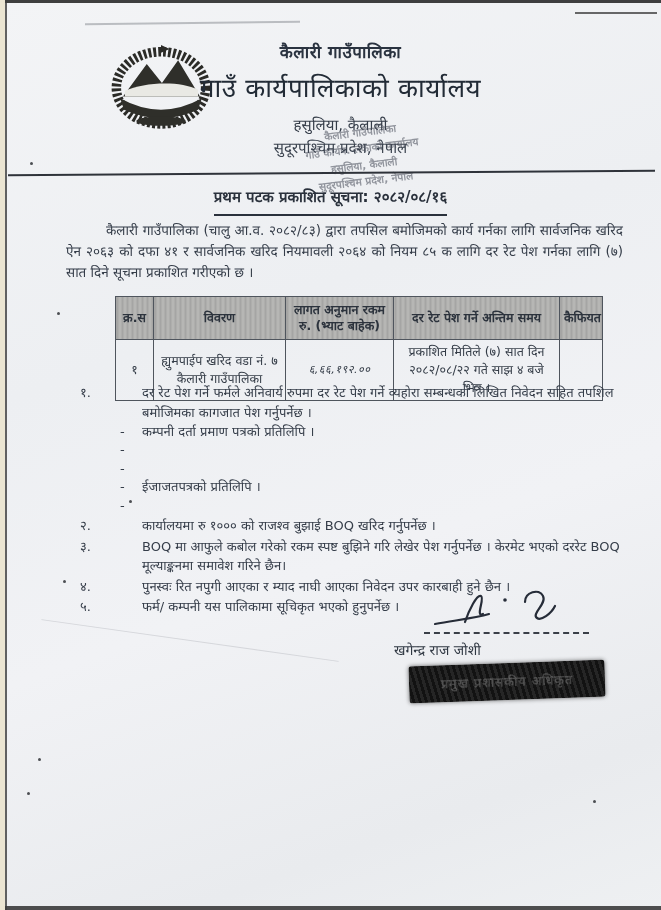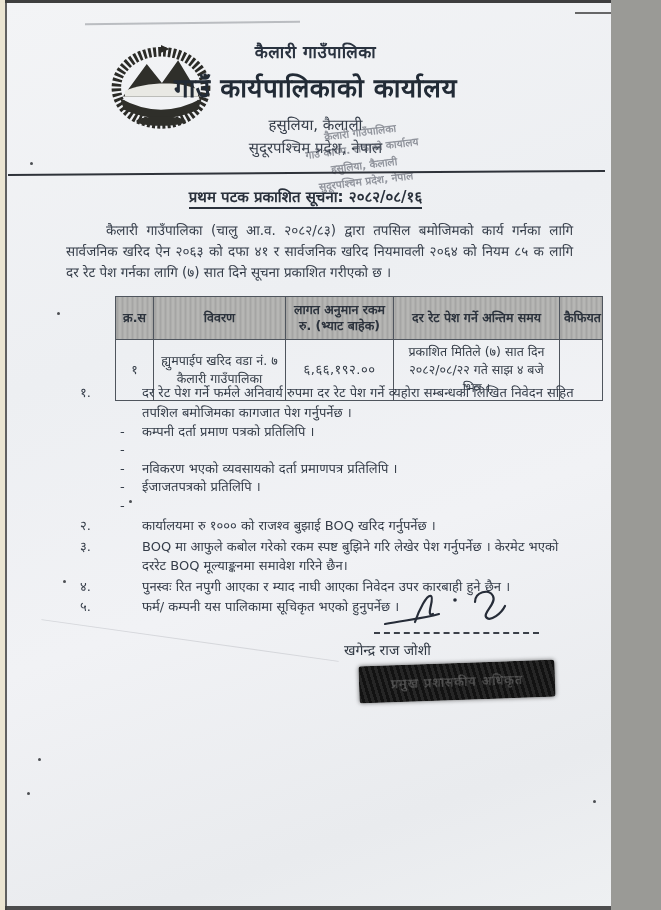--- a/index.html
+++ b/index.html
@@ -1,48 +1,48 @@
 <!DOCTYPE html>
 <html><head>
 <meta charset="utf-8">
 <style>
   html,body{margin:0;padding:0;background:#9a9a96;}
   .sheet{
-    position:relative;width:611px;height:910px;overflow:hidden;
+    position:relative;width:661px;height:910px;overflow:hidden;
     font-family:"DejaVu Sans",sans-serif;color:#39404c;
     background:linear-gradient(160deg,#f3f4f6 0%,#edeff2 35%,#f1f2f5 60%,#e9ebee 85%,#eef0f2 100%);
   }
   
   .edge-top{position:absolute;left:0;top:0;width:100%;height:3px;background:#1e1e1e;opacity:.85;}
   .edge-bottom{position:absolute;left:0;bottom:0;width:100%;height:4px;background:#242424;opacity:.8;}
   .edge-left-cream{position:absolute;left:0;top:0;width:5px;height:100%;background:#ebe5d2;}
   .edge-left-line{position:absolute;left:5px;top:0;width:2px;height:100%;background:#3c3c3c;opacity:.8;}
   .edge-topright-line{position:absolute;left:575px;top:12px;width:82px;height:2px;background:#444;opacity:.8;}
   .crease1{position:absolute;left:85px;top:22px;width:215px;height:2px;background:#8d9096;opacity:.55;transform:rotate(-.6deg);}
   .crease2{position:absolute;left:40px;top:640px;width:300px;height:1px;background:#b9bcc2;opacity:.5;transform:rotate(8deg);}
   .speck{position:absolute;width:3px;height:3px;border-radius:50%;background:#23262b;opacity:.8;}
 
   
   .emblem{position:absolute;left:104px;top:36px;width:114px;height:98px;}
   .hgroup{position:absolute;left:60px;right:40px;top:40px;text-align:center;}
   .muni{font-size:17px;font-weight:bold;color:#2a3340;letter-spacing:.5px;}
-  .office{font-size:26px;font-weight:bold;color:#222b36;margin-top:6px;letter-spacing:.5px;}
+  .office{font-size:26px;font-weight:normal;color:#222b36;margin-top:6px;letter-spacing:.5px;}
   .addr{font-size:15px;margin-top:9px;color:#343c48;}
   .addr2{font-size:15px;margin-top:3px;color:#3a424e;}
   .faint-stamp{
     position:absolute;left:258px;top:124px;width:210px;text-align:center;
     transform:rotate(-7deg);color:#454a57;opacity:.55;font-weight:bold;
     font-size:10.5px;line-height:1.55;pointer-events:none;
   }
   .hr-line{position:absolute;left:8px;right:6px;top:172px;height:2px;background:#2f333a;transform:rotate(-.4deg);}
   .notice-title{
     position:absolute;left:0;right:0;top:186px;text-align:center;
     font-size:15px;font-weight:bold;color:#2a313c;
   }
-  .notice-title span{border-bottom:2px solid #2a313c;padding-bottom:1px;}
+  .notice-title span{border-bottom:2px solid #2a313c;padding-bottom:8px;}
 
   
   .intro{
     position:absolute;left:66px;right:38px;top:220px;
     font-size:13.5px;line-height:1.55;text-align:justify;text-indent:40px;color:#353d49;
   }
 
   
   table.notice{
     position:absolute;left:115px;top:296px;border-collapse:collapse;
@@ -50,21 +50,21 @@
   }
   table.notice th,table.notice td{border:1.4px solid #4f555d;text-align:center;vertical-align:middle;padding:3px 4px;}
   table.notice th{
     background:
       repeating-linear-gradient(90deg,rgba(0,0,0,.07) 0 2px,rgba(255,255,255,.05) 2px 5px),
       #b2b2b0;
     font-weight:bold;color:#2c333d;height:36px;font-size:12.5px;line-height:1.3;
   }
   table.notice td{height:48px;line-height:1.45;}
   .c-sn{width:38px;} .c-desc{width:132px;} .c-amt{width:108px;} .c-dead{width:166px;} .c-rem{width:43px;}
-  .amt{font-size:13px;letter-spacing:.5px;}
+  .amt{font-size:11px;letter-spacing:.5px;font-style:italic;}
 
   
   .conds{position:absolute;left:80px;right:26px;top:383px;font-size:13px;line-height:1.5;color:#353d49;}
   .cond{display:flex;margin-bottom:1px;}
   .cond .num{width:22px;flex:0 0 22px;text-align:left;}
   .cond .ctext{flex:1;margin-left:40px;}
   .doc-list{margin:0 0 1px 40px;}
   .doc-item{display:flex;line-height:1.42;}
   .doc-item .dash{width:22px;flex:0 0 22px;}
 
@@ -174,21 +174,20 @@
     <div class="doc-list">
       <div class="doc-item">
         <span class="dash">-</span>
         <span>कम्पनी दर्ता प्रमाण पत्रको प्रतिलिपि ।</span>
       </div>
       <div class="doc-item">
         <span class="dash">-</span>
       </div>
       <div class="doc-item">
         <span class="dash">-</span>
-        <span>नविकरण भएको व्यवसायको दर्ता प्रमाणपत्र प्रतिलिपि ।</span>
       </div>
       <div class="doc-item">
         <span class="dash">-</span>
         <span>ईजाजतपत्रको प्रतिलिपि ।</span>
       </div>
       <div class="doc-item">
         <span class="dash">-</span>
       </div>
     </div>
     <div class="cond">

